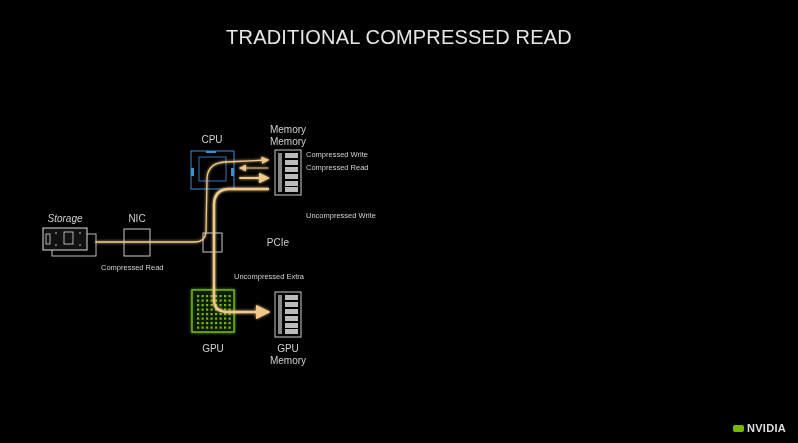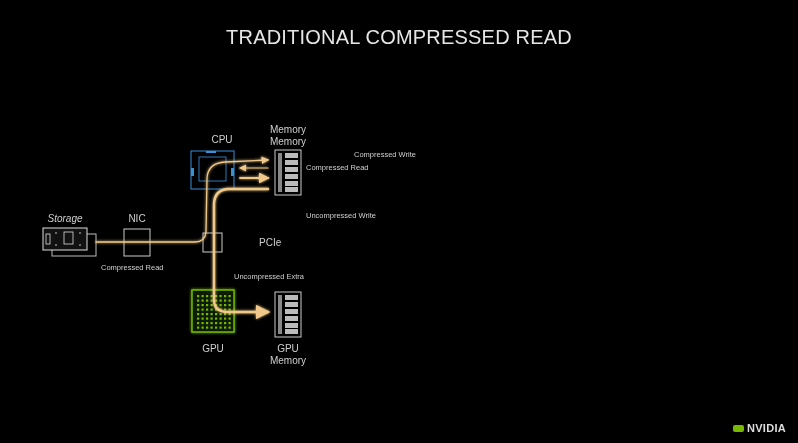--- a/index.html
+++ b/index.html
@@ -152,33 +152,33 @@
   <g fill="none" stroke="#f0c98a" stroke-linecap="round" filter="url(#glow)">
     <path d="M96,242 L195,242 Q205,242 206,232 L207,178 Q208,163 225,162 L268,160" stroke-width="1.3" marker-end="url(#arr)"></path>
     <path d="M268,168 L240,168" stroke-width="1.2" marker-end="url(#arr)"></path>
     <path d="M240,178 L268,178" stroke-width="1.8" marker-end="url(#arr)"></path>
     <path d="M268,189 L228,189 Q214,190 214,205 L214,300 Q214,312 228,312 L268,312" stroke-width="2.4" marker-end="url(#arr)"></path>
   </g>
 </svg>
 
 <div class="lbl" style="left:40px;top:213px;width:50px;font-style:italic;">Storage</div>
 <div class="lbl" style="left:122px;top:213px;width:30px;">NIC</div>
-<div class="lbl" style="left:197px;top:134px;width:30px;margin-left:10px;">CPU</div>
+<div class="lbl" style="left:197px;top:134px;width:30px;">CPU</div>
 <div class="lbl" style="left:262px;top:124px;width:52px;">
   <div>Memory</div>
   <div>Memory</div>
 </div>
-<div class="lbl" style="left:227px;top:237px;width:30px;text-align:left;padding-left:32px;">PCIe</div>
+<div class="lbl" style="left:227px;top:237px;width:30px;text-align:right;padding-left:32px;">PCIe</div>
 <div class="lbl" style="left:198px;top:343px;width:30px;">GPU</div>
 <div class="lbl" style="left:262px;top:343px;width:52px;">
   <div>GPU</div>
   <div>Memory</div>
 </div>
 
-<div class="small" style="left:306px;top:150px;margin-left:48px;">Compressed Write</div>
+<div class="small" style="left:306px;top:150px;">Compressed Write</div>
 <div class="small" style="left:306px;top:163px;">Compressed Read</div>
 <div class="small" style="left:306px;top:175px;margin-top:36px;">Uncompressed Write</div>
 <div class="small" style="left:101px;top:263px;">Compressed Read</div>
 <div class="small" style="left:234px;top:272px;">Uncompressed Extra</div>
 
 <div class="bullets">
 </div>
 
 <div class="logo">
   <div class="eye"></div>

